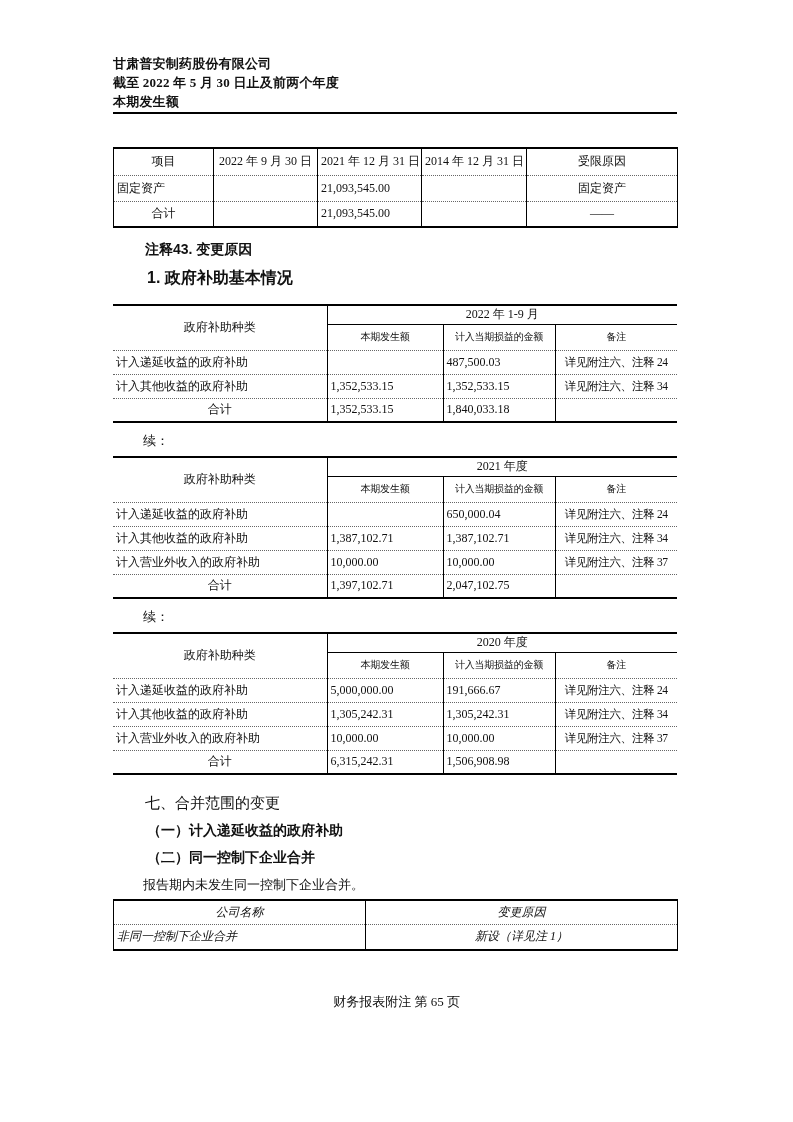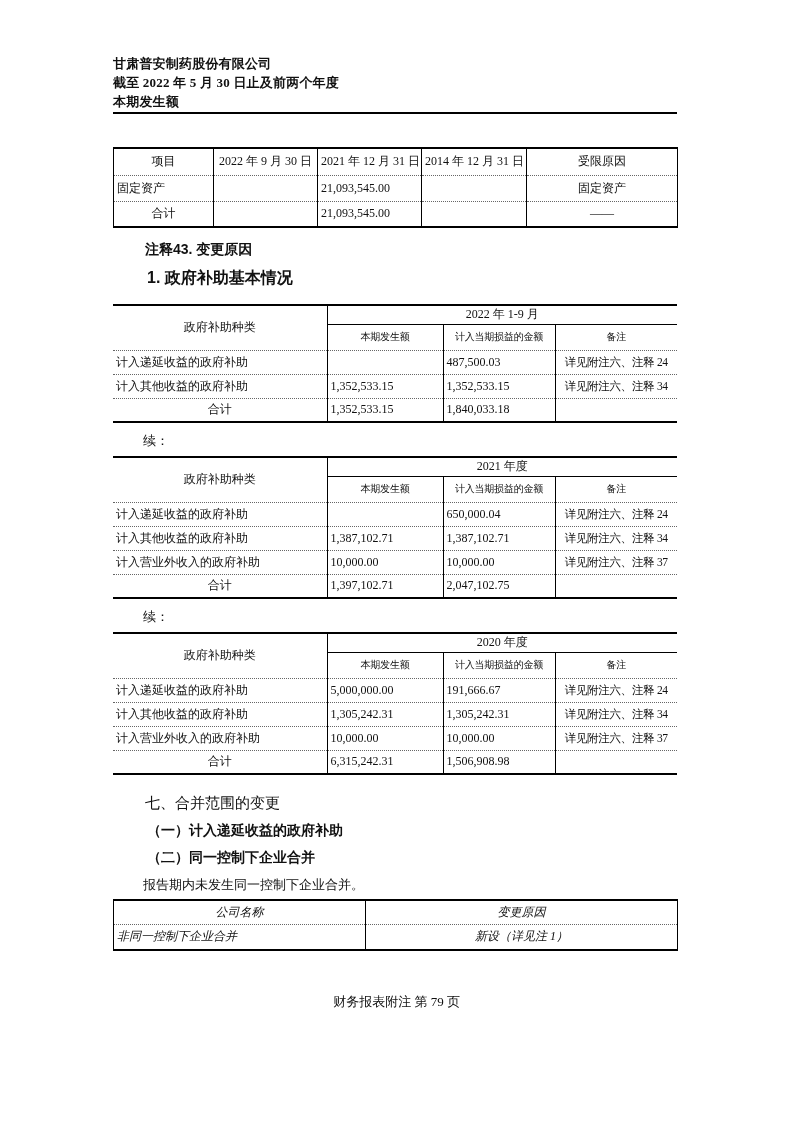--- a/index.html
+++ b/index.html
@@ -268,14 +268,14 @@
       <tbody>
           <tr>
             <td class="l">非同一控制下企业合并</td>
             <td class="c">新设（详见注 1）</td>
           </tr>
         </tbody>
     </table>
 
   </div>
 
-  <div class="page-footer">财务报表附注 第 79 页</div>
+  <div class="page-footer">财务报表附注 第 65 页</div>
 </div>
 
 </body></html>

